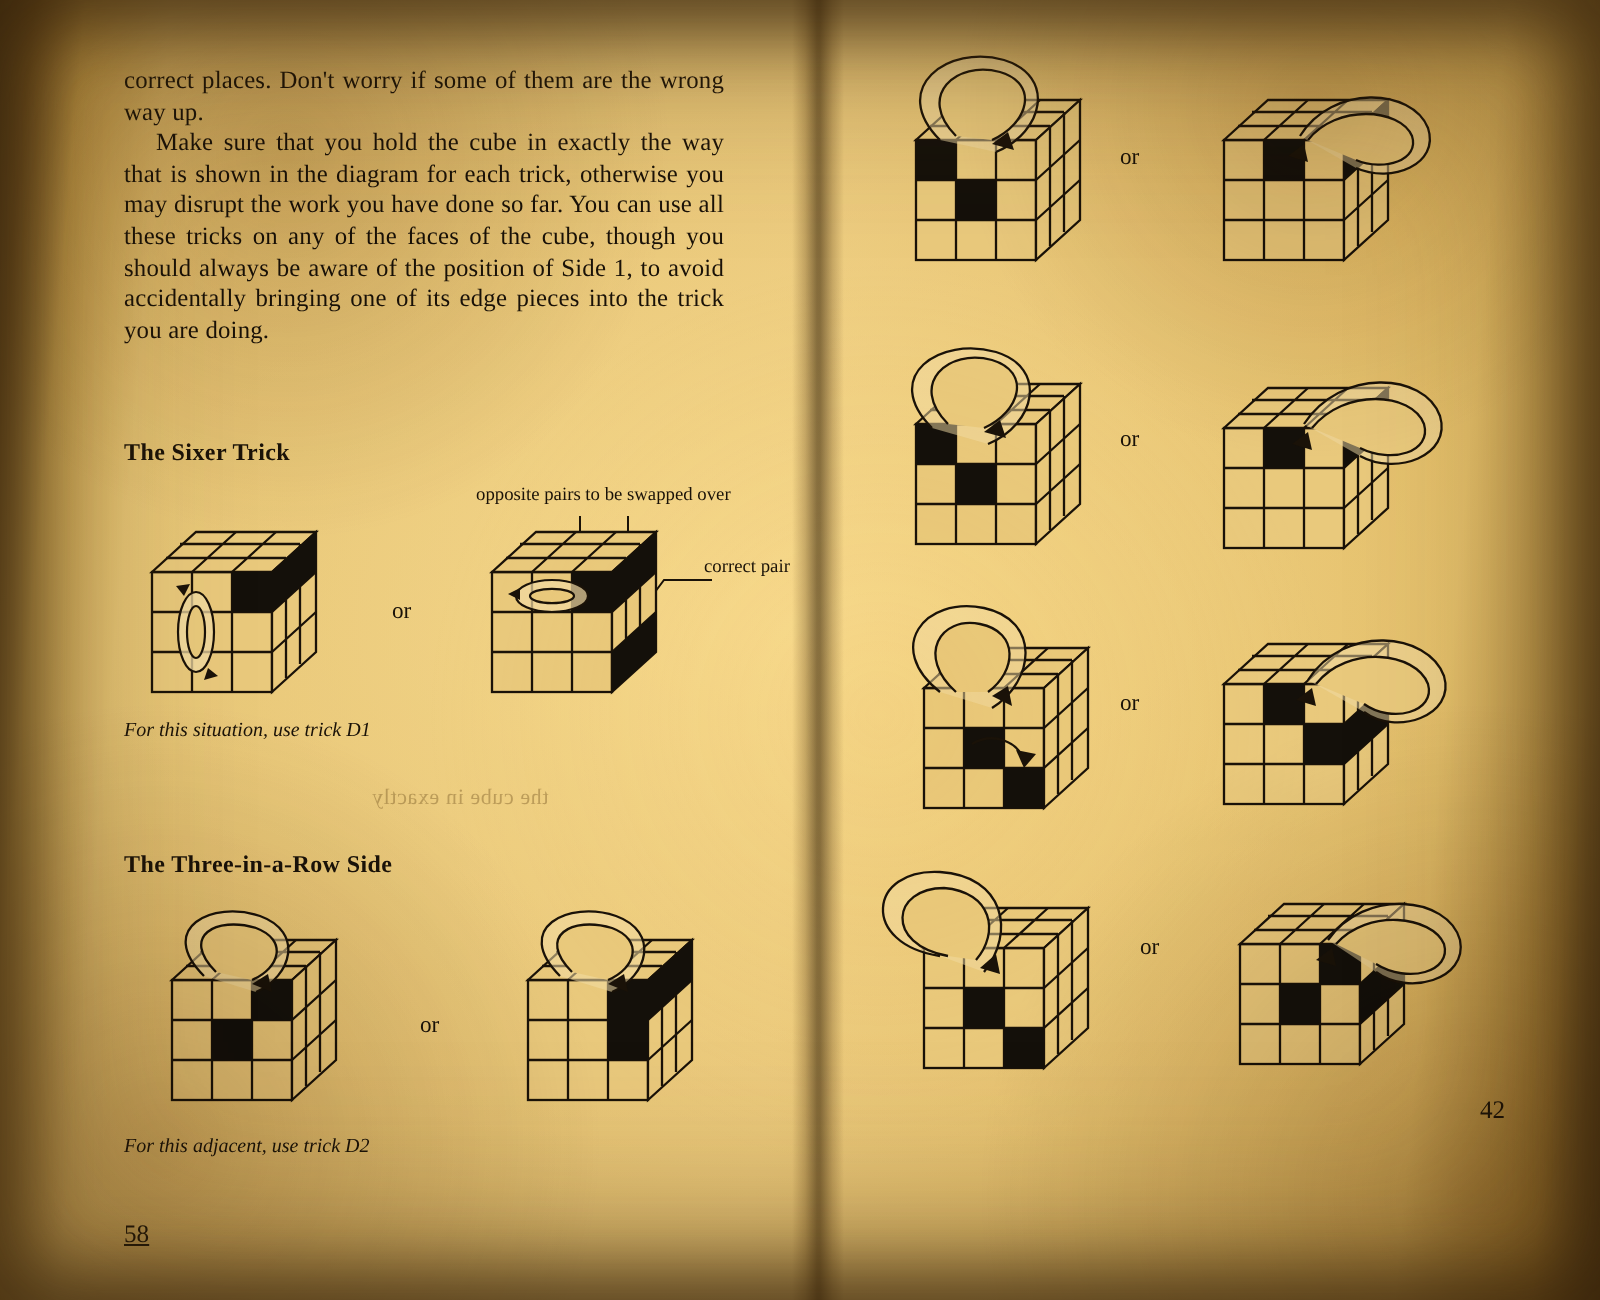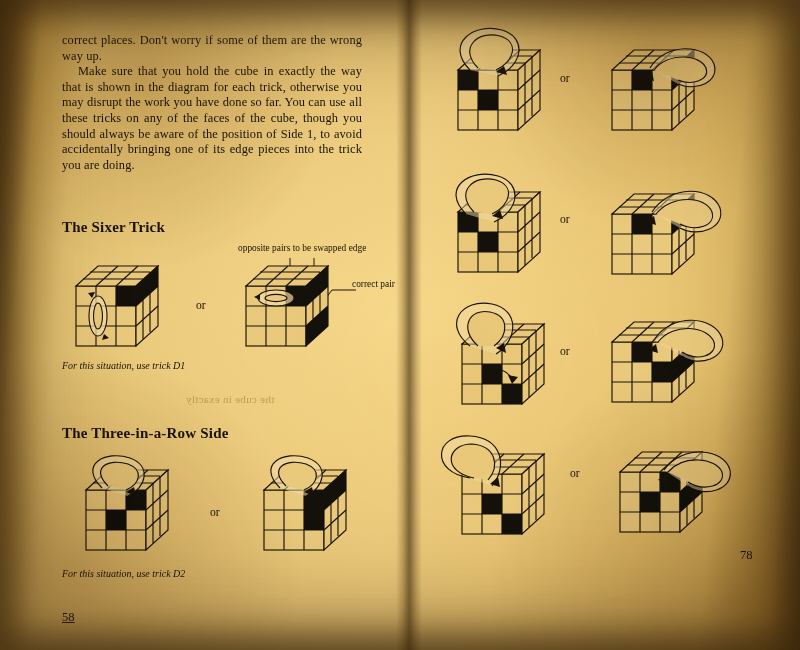--- a/index.html
+++ b/index.html
@@ -79,21 +79,21 @@
     font-size: 12.4px;
     line-height: 15.6px;
     text-align: justify;
     letter-spacing: .1px;
   }
   .bodytext p { margin: 0; }
   .bodytext p.indent { text-indent: 16px; }
 
   .section-title {
     font-weight: bold;
-    font-size: 15px;
+    font-size: 12px;
     letter-spacing: .2px;
   }
   .caption {
     font-style: italic;
     font-size: 10px;
   }
   .label-small {
     font-size: 9.4px;
     line-height: 11px;
   }
@@ -139,21 +139,21 @@
 
   <div class="page page-left">
 
     <div class="col bodytext">
       <p>correct places. Don't worry if some of them are the wrong way up.</p>
       <p class="indent">Make sure that you hold the cube in exactly the way that is shown in the diagram for each trick, otherwise you may disrupt the work you have done so far. You can use all these tricks on any of the faces of the cube, though you should always be aware of the position of Side 1, to avoid accidentally bringing one of its edge pieces into the trick you are doing.</p>
     </div>
 
     <div class="col section-title" id="sixer-title">The Sixer Trick</div>
 
-    <div class="col label-small swap-note">opposite pairs to be swapped edge</div>
+    <div class="col label-small swap-note">opposite pairs to be swapped over</div>
     <svg class="cube-wrap" style="left:270px; top:256px;" width="120" height="40">
       <path d="M20 2 L20 22 M44 2 L44 14" stroke="#1a1208" stroke-width="1" fill="none"></path>
       <path d="M86 34 L62 34 L56 42" stroke="#1a1208" stroke-width="1" fill="none"></path>
     </svg>
     <div class="col label-small adjacent-note"><span>correct pair</span></div>
 
     <div class="cube-wrap" style="left:68px; top:258px;">
       <svg width="118" height="96" viewBox="0 0 118 96">
         <g fill="none" stroke="#1a1208" stroke-width="1.15">
 
@@ -245,21 +245,21 @@
           <path d="M58 62 L78 62 L78 82 L58 82 Z" fill="#14100a" stroke="none"></path>
         </g>
         <g fill="none" stroke="#1a1208" stroke-width="1.15">
           <path d="M34 40 C10 16 38 2 62 10 C84 18 78 40 60 48" fill="#f2dca5" fill-opacity=".55"></path>
           <path d="M40 38 C22 20 40 10 60 16 C76 22 72 36 58 42" fill="#e9c97c"></path>
           <path d="M58 44 l10 4 l-2 -9 z" fill="#1a1208" stroke="none"></path>
         </g>
       </svg>
     </div>
 
-    <div class="col caption" id="three-caption">For this situation, use trick D2</div>
+    <div class="col caption" id="three-caption">For this adjacent, use trick D2</div>
     <div class="col folio" id="folio-left">58</div>
   </div>
 
   <div class="page page-right">
 
     <div class="cube-wrap" style="left:40px; top:22px;">
       <svg width="130" height="118" viewBox="0 0 130 118">
         <g fill="none" stroke="#1a1208" stroke-width="1.15">
           <rect x="18" y="48" width="60" height="60" fill="#e9c97c"></rect>
           <path d="M38 48 V108 M58 48 V108 M18 68 H78 M18 88 H78"></path>
@@ -415,19 +415,19 @@
           <path d="M74 54 L96 34 L96 54 L74 74 Z" fill="#14100a" stroke="none"></path>
         </g>
         <g fill="none" stroke="#1a1208" stroke-width="1.15">
           <path d="M58 32 C76 6 118 10 124 32 C128 52 98 60 82 48" fill="#f2dca5" fill-opacity=".5"></path>
           <path d="M62 34 C78 16 110 20 116 34 C120 48 98 54 82 44" fill="#e9c97c"></path>
           <path d="M60 36 l-8 6 l10 3 z" fill="#1a1208" stroke="none"></path>
         </g>
       </svg>
     </div>
 
-    <div class="col folio" id="folio-right">78</div>
+    <div class="col folio" id="folio-right">42</div>
   </div>
 
   <div class="gutter"></div>
   <div class="grain"></div>
   <div class="vignette"></div>
 </div>
 
 </body></html>

